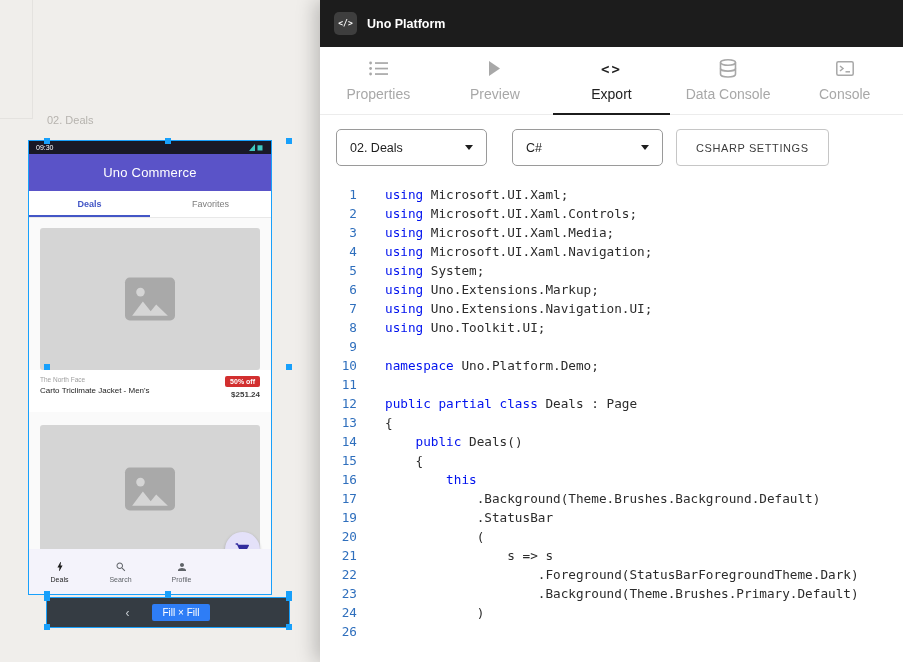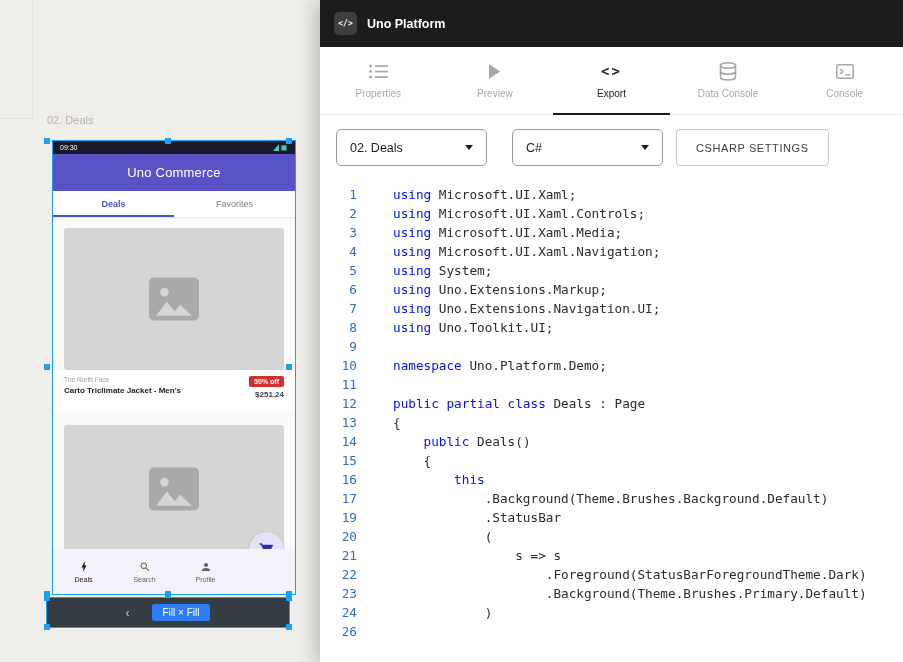--- a/index.html
+++ b/index.html
@@ -6,38 +6,38 @@
   body { font-family:"Liberation Sans", sans-serif; }
   .stage { position:relative; width:903px; height:662px; background:#f0eeeb; overflow:hidden; }
 
   
   .corner-hairline { position:absolute; left:0; top:0; width:33px; height:119px;
     border-right:1px solid #e4e2df; border-bottom:1px solid #e4e2df; }
 
   .artboard-label { position:absolute; left:47px; top:114px; font-size:11px; color:#b6b3ae; }
 
   
-  .phone { position:absolute; left:53px; top:141px; width:242px; height:453px;
+  .phone { position:absolute; left:29px; top:141px; width:242px; height:453px;
     background:#fafafa; outline:1.5px solid #18a0fb; overflow:hidden; }
   .statusbar { height:13px; background:#191927; color:#fff; display:flex;
     align-items:center; justify-content:space-between; padding:0 7px; font-size:7px; }
   .appbar { height:37px; background:#5a53c8; color:#fff; display:flex;
     align-items:center; justify-content:center; font-size:13px; letter-spacing:.2px; }
   .apptabs { height:27px; background:#fff; display:flex; position:relative; border-bottom:1px solid #e8e8e8; }
   .apptab { flex:1; display:flex; align-items:center; justify-content:center; font-size:9px; color:#7c7c7c; cursor:pointer; }
   .apptab.active { color:#4356c6; font-weight:700; }
   .apptab-underline { position:absolute; left:0; bottom:0; width:50%; height:2px; background:#4356c6; }
 
   .content { position:relative; }
   .card { margin:10px 11px 0; height:142px; background:#d5d5d5; border-radius:3px;
     display:flex; align-items:center; justify-content:center; }
   .card2 { margin-top:13px; height:128px; }
   .prow { background:#fff; height:42px; padding:6px 11px; display:flex; justify-content:space-between; }
   .brand { font-size:6.5px; color:#9e9e9e; margin-bottom:3px; }
-  .pname { font-size:8px; color:#1c1c1c; font-weight:700; }
+  .pname { font-size:8px; color:#1c1c1c; font-weight:400; }
   .pright { display:flex; flex-direction:column; align-items:flex-end; }
   .pbadge { background:#d22f2f; color:#fff; font-size:7px; font-weight:700; padding:2px 5px; border-radius:2px; }
   .pprice { font-size:8px; color:#3d3d3d; margin-top:3px; font-weight:700;margin-left:28px; }
 
   .bottomnav { position:absolute; left:0; bottom:0; width:100%; height:45px; background:#f4f3fb; display:flex; }
   .bn-item { width:61px; display:flex; flex-direction:column; align-items:center; justify-content:center; gap:3px; cursor:pointer; color:#5f6368; }
   .bn-item.active { color:#1d1d1d; }
   .bn-label { font-size:7px; }
   .fab { position:absolute; right:11px; bottom:27px; width:35px; height:35px; border-radius:50%;
     background:#e4e1f9; display:flex; align-items:center; justify-content:center;
@@ -54,41 +54,41 @@
   .panel { position:absolute; left:320px; top:0; width:583px; height:662px; background:#fff;
     box-shadow:-5px 0 18px rgba(0,0,0,.22); }
   .panel-header { height:47px; background:#1c1c1c; display:flex; align-items:center; padding:0 14px; gap:10px; }
   .logo-box { width:23px; height:23px; background:#3e3e3e; border-radius:5px; color:#fff;
     font:700 8px "DejaVu Sans Mono", monospace; display:flex; align-items:center; justify-content:center; }
   .panel-title { color:#fff; font-size:12.5px; font-weight:700; }
 
   .panel-tabs { height:68px; display:flex; border-bottom:1px solid #ececec; }
   .ptab { flex:1; display:flex; flex-direction:column; align-items:center; justify-content:center;
     gap:8px; color:#a8a8a8; position:relative; cursor:pointer; }
-  .ptab .plabel { font-size:10px; }
+  .ptab .plabel { font-size:14px; }
   .ptab.active { color:#222; }
   .ptab.active::after { content:""; position:absolute; bottom:-1px; left:0; right:0; height:2px; background:#1c1c1c; }
   .picon { height:18px; display:flex; align-items:center; }
   .code-glyph { font:700 14px "DejaVu Sans Mono", monospace; letter-spacing:2px; }
 
   .controls { display:flex; align-items:center; padding:14px 16px 13px; gap:25px; }
   .dd { width:151px; height:37px; border:1px solid #9a9a9a; border-radius:5px; background:#fff;
     display:flex; align-items:center; justify-content:space-between; padding:0 13px;
     font-size:12.5px; color:#1d1d1d; cursor:pointer; }
   .caret { width:0; height:0; border-left:4.5px solid transparent; border-right:4.5px solid transparent;
     border-top:5px solid #1d1d1d; }
   .settings-btn { height:37px; border:1px solid #c6c6c6; border-radius:4px; background:#fff;
     padding:0 19px; font-size:11px; color:#3c3c3c; letter-spacing:.6px; margin-left:-12px;
     font-family:inherit; cursor:pointer; }
 
   .code { position:relative; padding-top:6px; height:483px; overflow:hidden;
     font:12.7px/19px "DejaVu Sans Mono", monospace; }
   .cl { display:flex; height:19px; }
   .ln { width:37px; text-align:right; color:#2f6fbd; flex:none; }
-  .ct { margin-left:36px; white-space:pre; color:#2c2c2c; }
+  .ct { margin-left:28px; white-space:pre; color:#2c2c2c; }
   .kw { color:#0012ee; }
 </style>
 </head>
 <body>
 
 <div class="stage">
 
   <div class="corner-hairline"></div>
 
   <div class="artboard-label">02. Deals</div>

